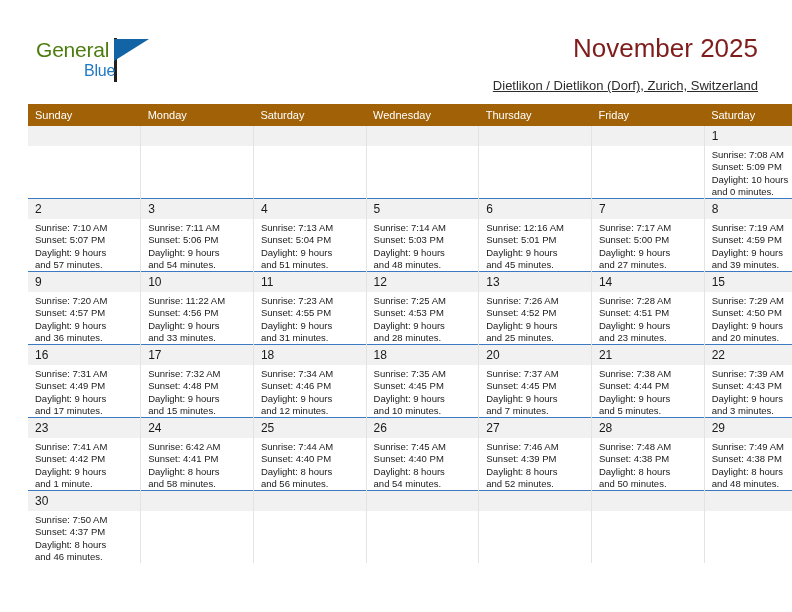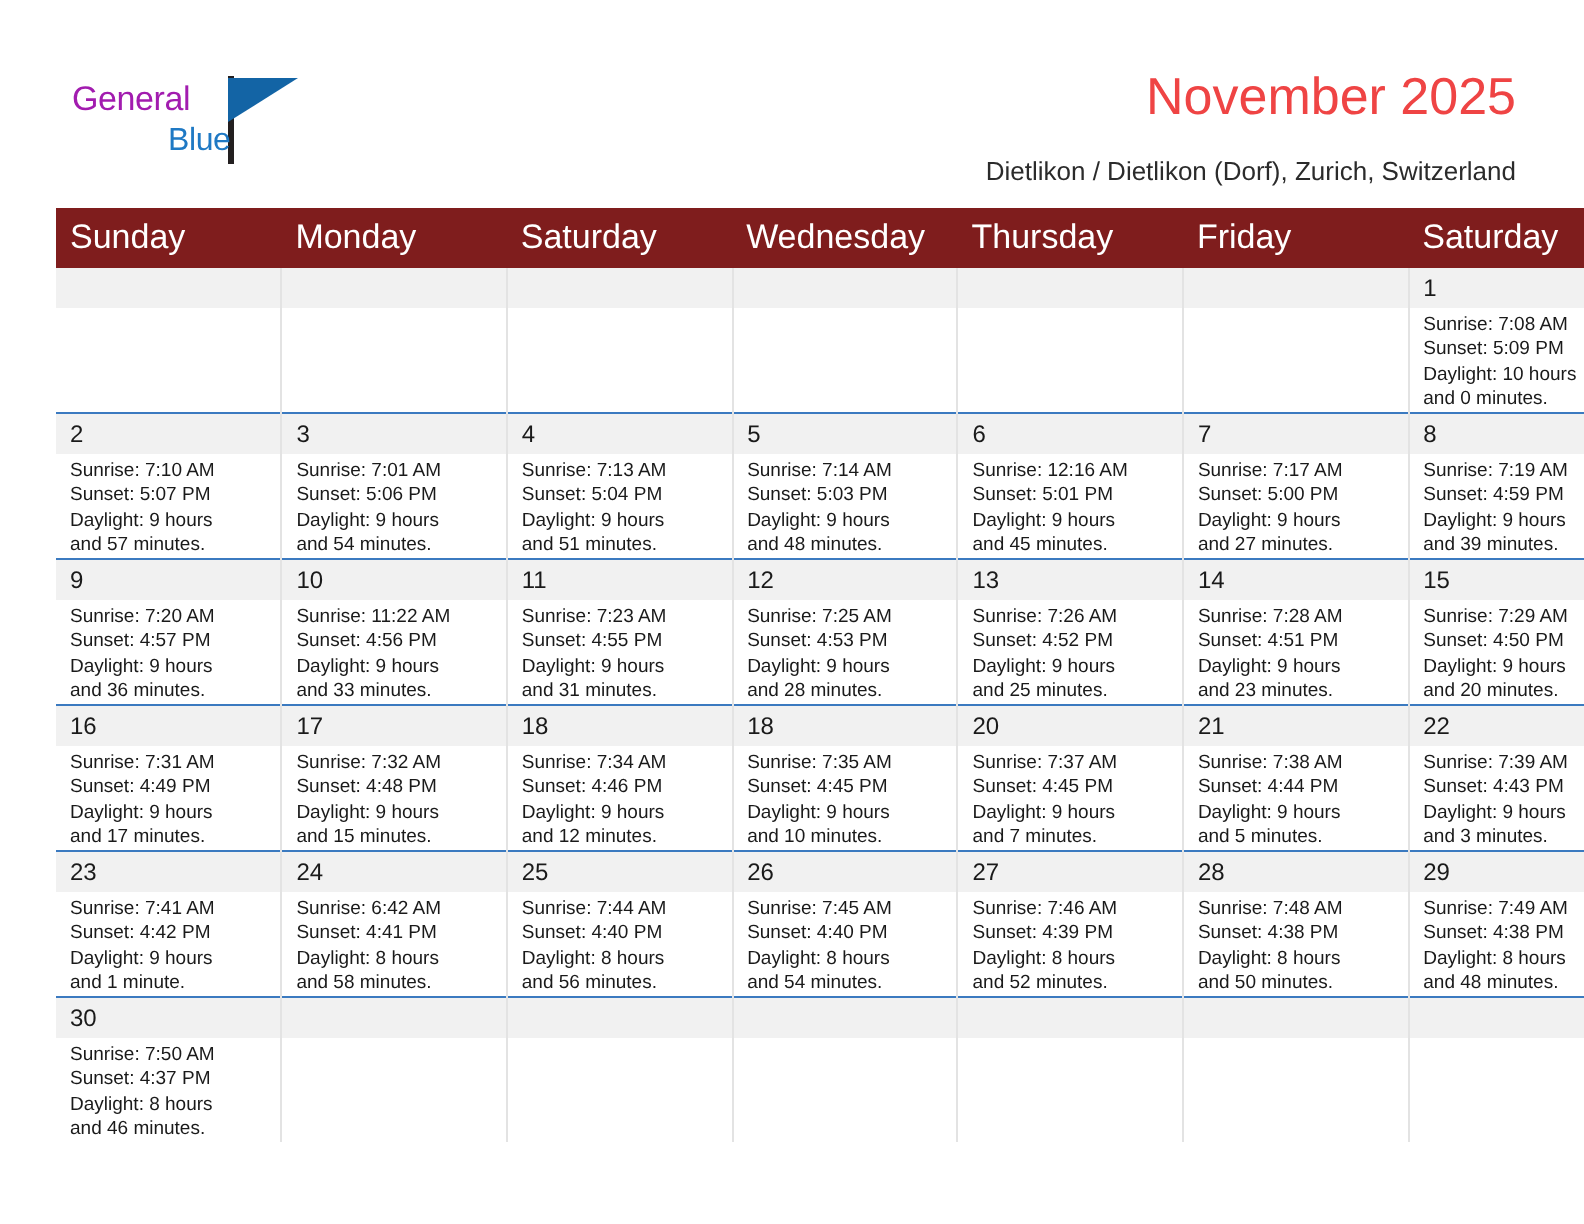--- a/index.html
+++ b/index.html
@@ -33,22 +33,22 @@
     position: absolute;
     left: 36px;
     top: 38px;
     width: 130px;
     height: 50px;
   }
   .logo-general {
     position: absolute;
     left: 0;
     top: 0;
-    font-size: 17px;
-    color: #a21caf;
+    font-size: 21px;
+    color: #4d7c0f;
     letter-spacing: -0.2px;
     line-height: 24px;
     white-space: nowrap;
   }
   .logo-blue {
     position: absolute;
     left: 48px;
     top: 21px;
     font-size: 16px;
     color: #1f79c4;
@@ -73,52 +73,53 @@
     height: 44px;
     background: #231f20;
   }
 
   .title {
     position: absolute;
     right: 34px;
     top: 32px;
     font-size: 26px;
     font-weight: normal;
-    color: #ef4444;
+    color: #7f1d1d;
     text-align: right;
     line-height: 32px;
     white-space: nowrap;
   }
   .subtitle {
     position: absolute;
     right: 34px;
     top: 78px;
     font-size: 13px;
     color: #2b2b2b;
     text-align: right;
     line-height: 16px;
     white-space: nowrap;
+    text-decoration: underline;
   }
 
   
   .calendar {
     position: absolute;
     left: 28px;
     top: 104px;
     width: 740px;
   }
   table.cal {
     border-collapse: collapse;
     table-layout: fixed;
     width: 740px;
   }
   table.cal th {
-    background: #7f1d1d;
+    background: #a16207;
     color: #ffffff;
-    font-size: 17px;
+    font-size: 11px;
     font-weight: normal;
     text-align: left;
     padding: 5px 0 5px 7px;
     height: 11px;
     border: none;
     width: 105.7px;
   }
   table.cal td {
     vertical-align: top;
     padding: 0;
@@ -245,21 +246,21 @@
                   <div>Sunset: 5:07 PM</div>
                   <div>Daylight: 9 hours</div>
                   <div>and 57 minutes.</div>
                 </div>
               </div>
             </td>
             <td>
               <div class="cell">
                 <div class="daynum">3</div>
                 <div class="info">
-                  <div>Sunrise: 7:01 AM</div>
+                  <div>Sunrise: 7:11 AM</div>
                   <div>Sunset: 5:06 PM</div>
                   <div>Daylight: 9 hours</div>
                   <div>and 54 minutes.</div>
                 </div>
               </div>
             </td>
             <td>
               <div class="cell">
                 <div class="daynum">4</div>
                 <div class="info">

